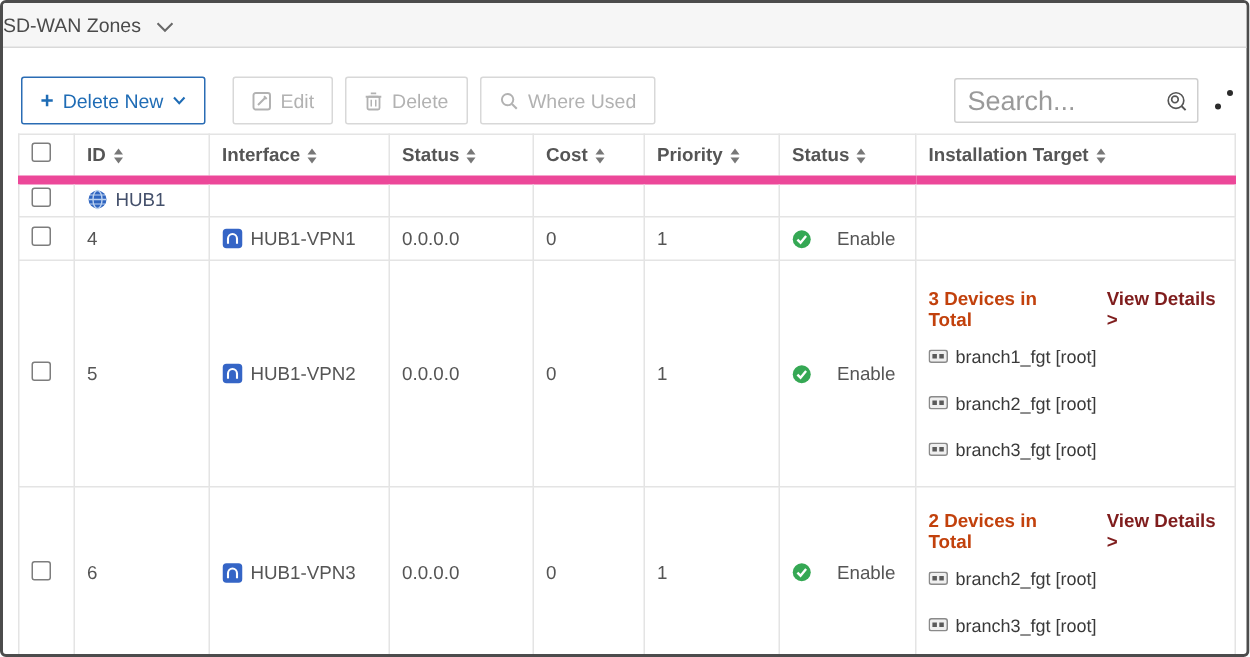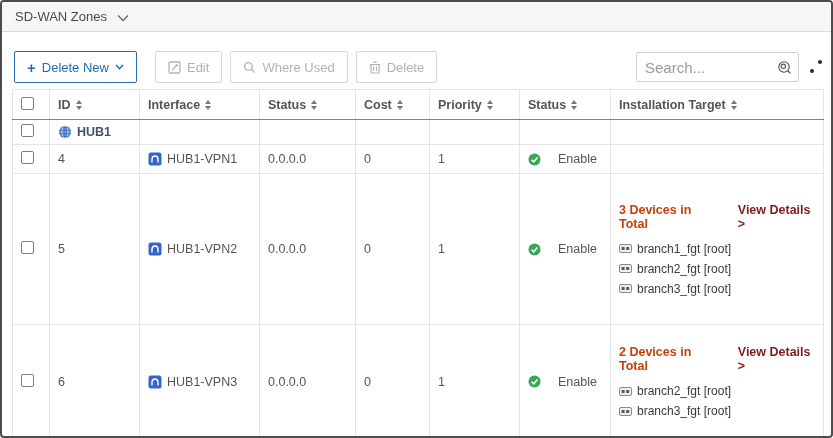--- a/index.html
+++ b/index.html
@@ -15,21 +15,20 @@
     border-radius:4px;
     background:#fff;
     overflow:hidden;
   }
   
   .titlebar {
     height:30px;
     background:#f6f6f6;
     border-bottom:1px solid #d9d9d9;
     display:flex; align-items:center;
-    padding-left:13px;
     color:#4a4a4a;
     font-size:13px;
   }
   .titlebar .chev { margin-left:10px; }
   .chev-svg { display:inline-block; vertical-align:middle; }
   
   .toolbar {
     margin:19px 9px 0 12px;
     height:32px;
     display:flex; align-items:center;
@@ -62,21 +61,21 @@
     width:163px; height:30px;
     border:1px solid #cfcfcf;
     border-radius:2px;
     display:flex; align-items:center;
     padding:0 6px 0 8px;
     background:#fff;
   }
   .searchbox input {
     border:none; outline:none;
     flex:1; min-width:0;
-    font-size:15px;
+    font-size:18px;
     color:#555;
     font-family:"Liberation Sans", sans-serif;
   }
   .searchbox input::placeholder { color:#9a9a9a; }
   .corner-dots { margin-left:9px; width:14px; height:14px; position:relative; }
   .corner-dots i { position:absolute; width:4px; height:4px; background:#2b2b2b; border-radius:50%; }
   .corner-dots i:nth-child(1){ right:0; top:0; }
   .corner-dots i:nth-child(2){ left:2px; bottom:1px; }
   
   .table-wrap { margin:6px 9px 0 10px; }
@@ -93,28 +92,28 @@
     vertical-align:middle;
     text-align:left;
     overflow:hidden;
     white-space:nowrap;
   }
   thead th {
     height:30px;
     font-weight:700;
     color:#555;
     background:#fff;
-    border-bottom:1px solid #ec4899;
+    border-bottom:6px solid #ec4899;
   }
   tr.h-group { height:25px; }
   tr.h-sm { height:29px; }
   tr.h-lg1 { height:151px; }
   tr.h-lg2 { height:114px; }
   .cell-flex { display:flex; align-items:center; gap:5px; }
-  .group-name { color:#44506b; font-weight:700; }
+  .group-name { color:#44506b; font-weight:400; }
   
   .sort { display:inline-flex; flex-direction:column; gap:2px; margin-left:5px; vertical-align:middle; }
   .sort i { width:0; height:0; border-left:3.5px solid transparent; border-right:3.5px solid transparent; }
   .sort .up { border-bottom:4px solid #777; }
   .sort .down { border-top:4px solid #777; }
   
   .cb {
     width:13px; height:13px;
     border:1.5px solid #7d7d7d;
     border-radius:2px;
@@ -122,21 +121,21 @@
     display:inline-block;
     cursor:pointer;
   }
   
   .status-flex { display:flex; align-items:center; gap:17px; }
   
   td.devcell { white-space:normal; }
   .dev-head { display:flex; align-items:center; gap:22px; margin-bottom:11px; }
   .dev-total { font-weight:700; color:#c2410c; }
   .view-details { color:#7f1d1d; font-weight:700; text-decoration:none; cursor:pointer; font-size:12.5px; }
-  .dev-list { display:flex; flex-direction:column; gap:6px; }
+  .dev-list { display:flex; flex-direction:column; gap:17px; }
   .dev-item { display:flex; align-items:center; gap:5px; color:#3a3a3a; font-size:12px; }
   svg { display:block; }
 </style>
 </head>
 <body>
 
 <div class="frame">
 
   <div class="titlebar">
     <span>SD-WAN Zones</span>
@@ -155,39 +154,39 @@
           <polyline points="1,1 4.5,4.8 8,1" fill="none" stroke="#1f6cb5" stroke-width="1.4"></polyline>
         </svg>
     </button>
 
     <button class="btn btn-disabled">
       <svg width="13" height="13" viewBox="0 0 13 13">
         <rect x="1" y="1" width="11" height="11" rx="1.5" fill="none" stroke="#b2b2b2" stroke-width="1.3"></rect>
         <path d="M4 9 L9 4 M8 3.2 L9.8 5" stroke="#b2b2b2" stroke-width="1.3" fill="none"></path>
       </svg>
       <span>Edit</span>
-    </button>
-
-    <button class="btn btn-disabled">
-      <svg width="13" height="13" viewBox="0 0 13 13">
-        <circle cx="5.4" cy="5.4" r="3.8" fill="none" stroke="#b2b2b2" stroke-width="1.3"></circle>
-        <line x1="8.3" y1="8.3" x2="11.5" y2="11.5" stroke="#b2b2b2" stroke-width="1.4"></line>
-      </svg>
-      <span>Where Used</span>
     </button>
 
     <button class="btn btn-disabled">
       <svg width="12" height="13" viewBox="0 0 12 13">
         <rect x="2" y="3.5" width="8" height="8.5" rx="1" fill="none" stroke="#b2b2b2" stroke-width="1.2"></rect>
         <line x1="0.8" y1="3.5" x2="11.2" y2="3.5" stroke="#b2b2b2" stroke-width="1.2"></line>
         <line x1="4.2" y1="1.2" x2="7.8" y2="1.2" stroke="#b2b2b2" stroke-width="1.2"></line>
         <line x1="4.5" y1="5.5" x2="4.5" y2="10" stroke="#b2b2b2" stroke-width="1"></line>
         <line x1="7.5" y1="5.5" x2="7.5" y2="10" stroke="#b2b2b2" stroke-width="1"></line>
       </svg>
       <span>Delete</span>
+    </button>
+
+    <button class="btn btn-disabled">
+      <svg width="13" height="13" viewBox="0 0 13 13">
+        <circle cx="5.4" cy="5.4" r="3.8" fill="none" stroke="#b2b2b2" stroke-width="1.3"></circle>
+        <line x1="8.3" y1="8.3" x2="11.5" y2="11.5" stroke="#b2b2b2" stroke-width="1.4"></line>
+      </svg>
+      <span>Where Used</span>
     </button>
 
     <span class="spacer"></span>
 
     <div class="searchbox">
       <input type="text" placeholder="Search..." style="">
       <svg width="15" height="15" viewBox="0 0 15 15">
         <circle cx="7" cy="7" r="5.2" fill="none" stroke="#555" stroke-width="1.1"></circle>
         <circle cx="6.3" cy="6.3" r="2.2" fill="none" stroke="#555" stroke-width="1.1"></circle>
         <line x1="10.8" y1="10.8" x2="13.4" y2="13.4" stroke="#555" stroke-width="1.3"></line>

